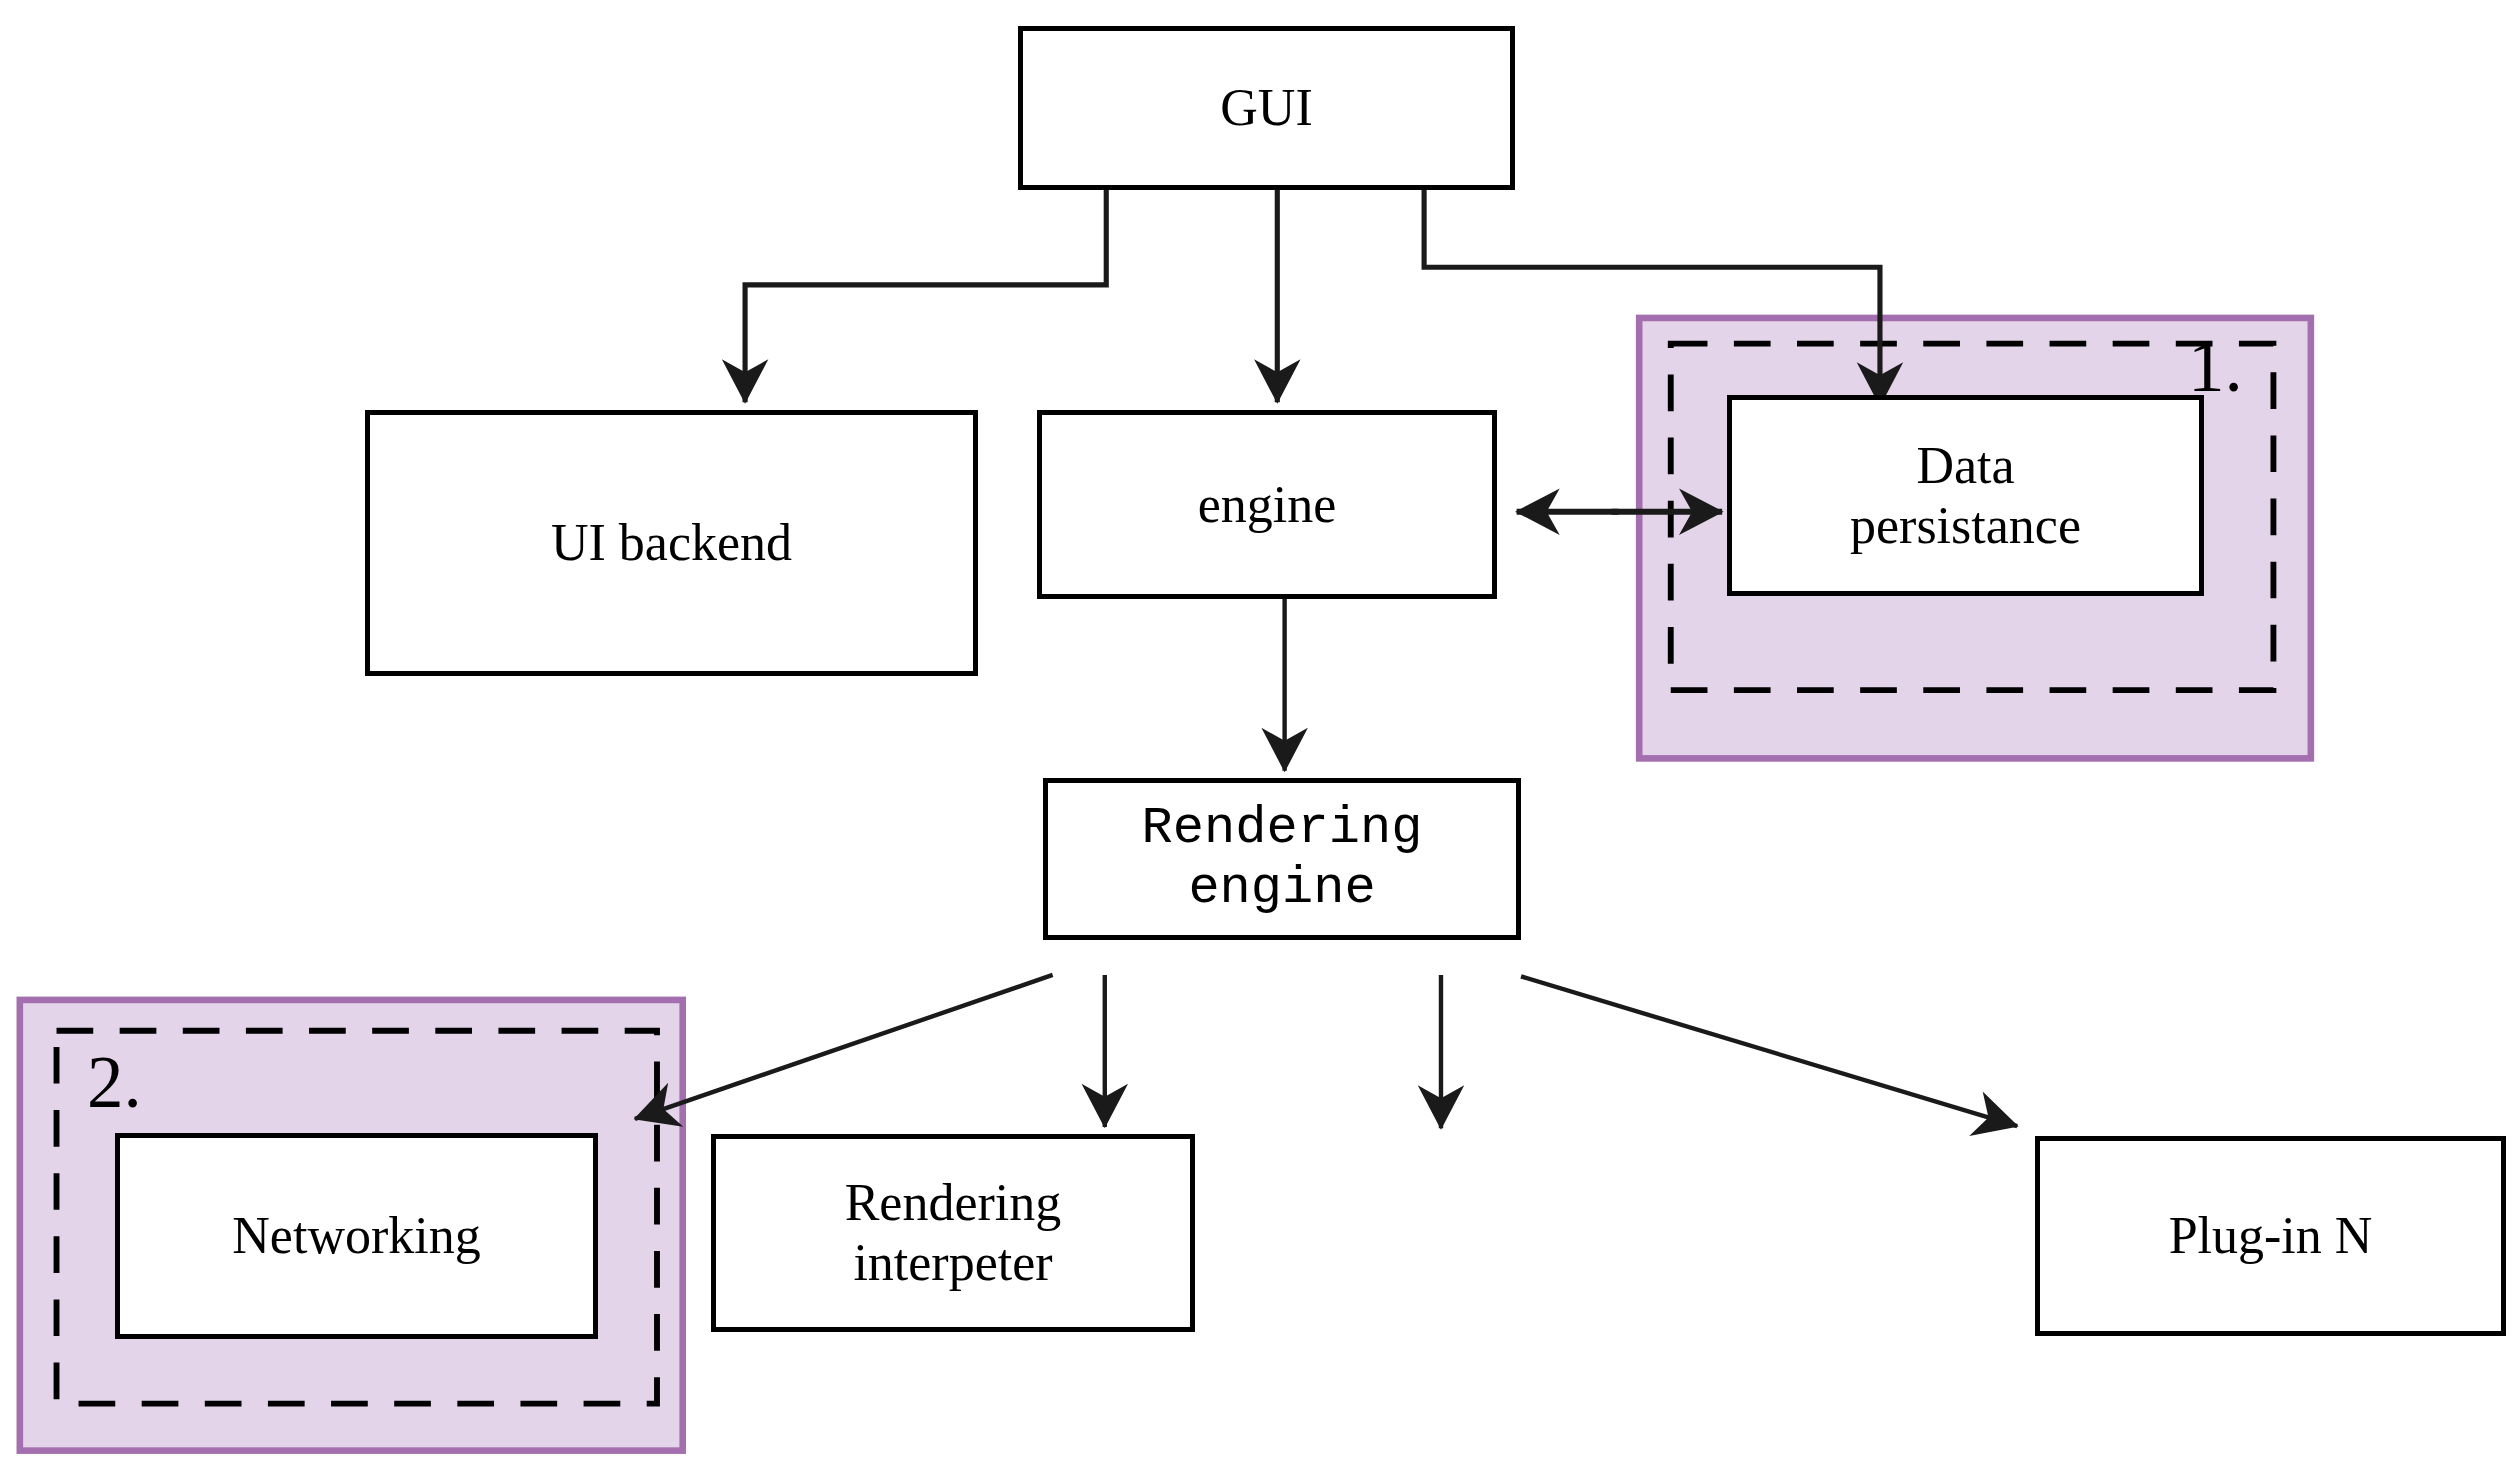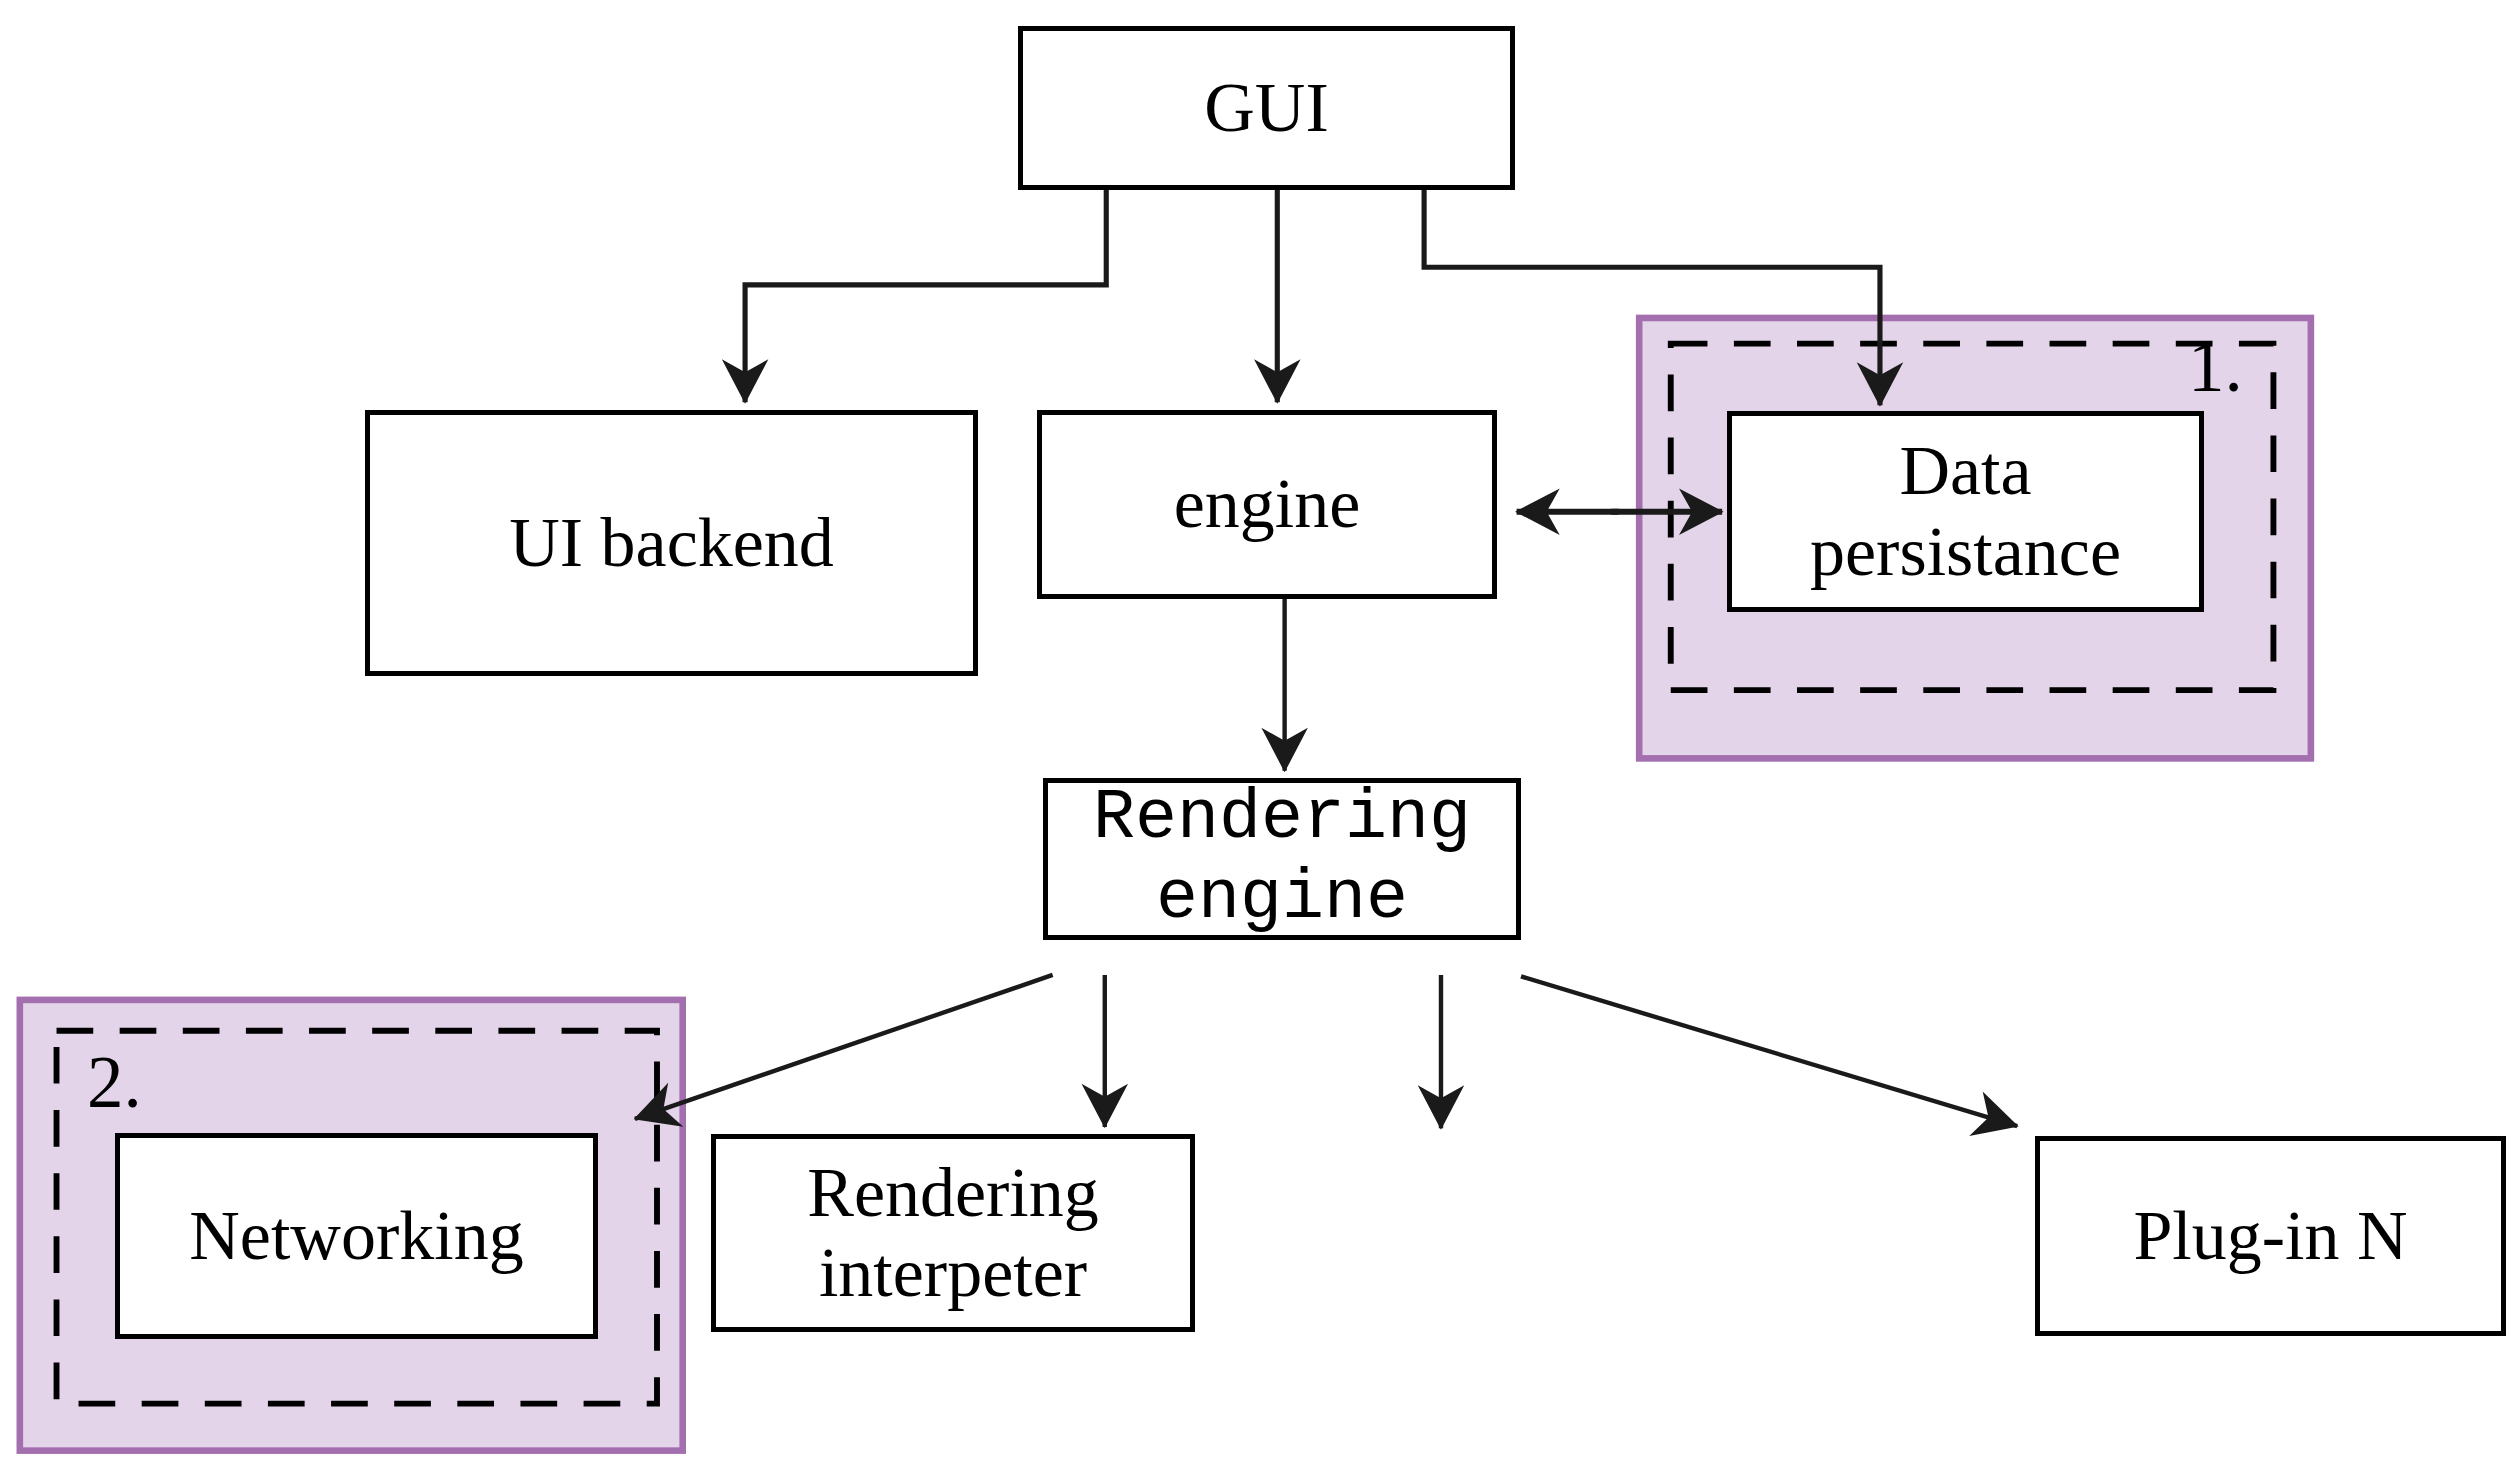--- a/index.html
+++ b/index.html
@@ -22,21 +22,21 @@
   .node{
     position:absolute;
     box-sizing:border-box;
     background:var(--box-bg);
     border:5.1px solid #000;
     display:flex;
     flex-direction:column;
     align-items:center;
     justify-content:center;
     text-align:center;
-    font-size:70px;
+    font-size:52px;
     line-height:1.15;
     white-space:nowrap;
   }
   .grp-label{
     position:absolute;
     font-size:73px;
     line-height:1;
   }
 </style>
 </head>
@@ -82,21 +82,21 @@
   </div>
 
   <div class="node" style="left:365px;top:410px;width:613px;height:266px;">
     <span>UI backend</span>
   </div>
 
   <div class="node" style="left:1037px;top:410px;width:460px;height:189px;">
     <span>engine</span>
   </div>
 
-  <div class="node" style="left:1727px;top:411px;width:477px;height:201px;">
+  <div class="node" style="left:1727px;top:395px;width:477px;height:201px;">
     <span>Data</span>
     <span>persistance</span>
   </div>
 
   <div class="node" style="left:1043px;top:778px;width:478px;height:162px;font-family:Liberation Mono, monospace;">
     <span>Rendering</span>
     <span>engine</span>
   </div>
 
   <div class="node" style="left:115px;top:1133px;width:483px;height:206px;">

